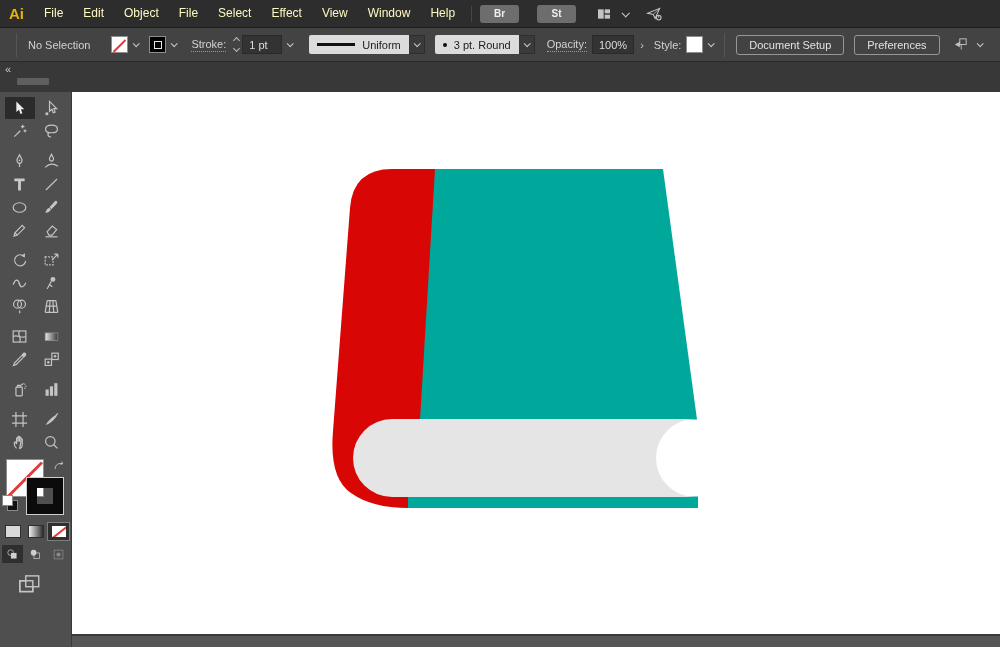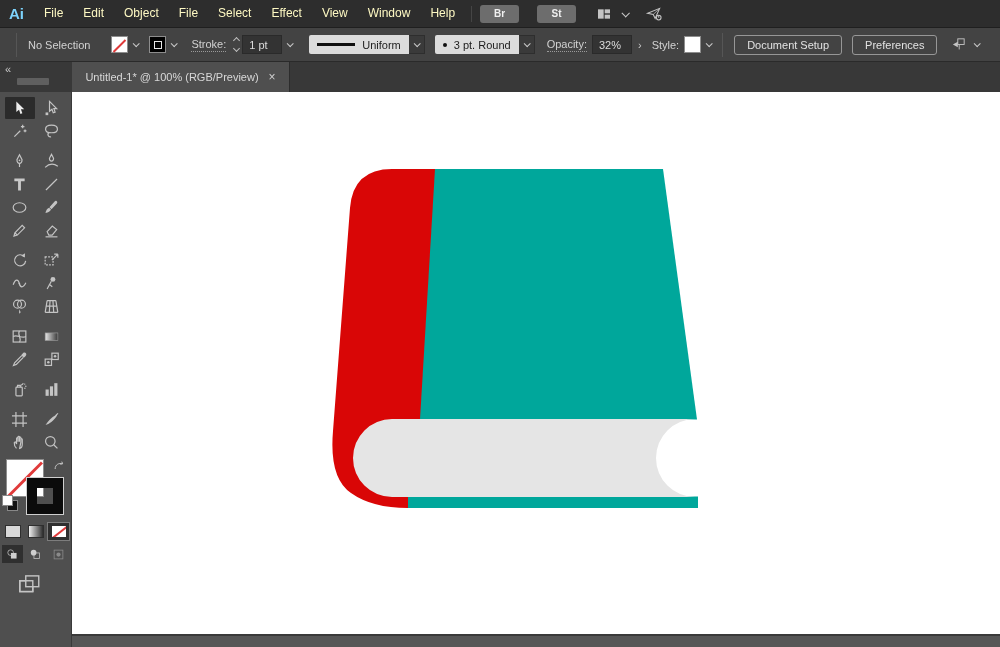--- a/index.html
+++ b/index.html
@@ -2,21 +2,21 @@
 <html><head>
 <meta charset="utf-8">
 <style>
   * { margin:0; padding:0; box-sizing:border-box; }
   html,body { width:1000px; height:647px; overflow:hidden; }
   body { font-family:"Liberation Sans", sans-serif; background:#2d2d2d; -webkit-font-smoothing:antialiased; }
   .app { width:1000px; height:647px; display:flex; flex-direction:column; }
 
   
   .menubar { height:28px; background:#2d2d2d; border-bottom:1px solid #1f1f1f; display:flex; align-items:center; flex-shrink:0; }
-  .logo { color:#7dd3fc; font-size:15px; font-weight:bold; padding:0 10px 0 9px; letter-spacing:0; }
+  .logo { color:#eab308; font-size:15px; font-weight:bold; padding:0 10px 0 9px; letter-spacing:0; }
   .menu-item { color:#fef9c3; font-size:12px; padding:0 10px; line-height:27px; cursor:default; }
   .menu-sep { width:1px; height:16px; background:#454545; margin:0 8px 0 6px; }
   .mb-btn { width:39px; height:18px; background:#6d6d6d; border-radius:3px; color:#f0f0f0; font-size:10px; font-weight:bold;
             display:flex; align-items:center; justify-content:center; margin-right:18px; }
   .mb-ico { width:20px; height:20px; display:flex; align-items:center; justify-content:center; }
   .chev { display:inline-block; width:6px; height:6px; border-right:1.6px solid #c9c9c9; border-bottom:1.6px solid #c9c9c9;
           transform:rotate(45deg) translateY(-1px); }
   .chev.sm { width:5px; height:5px; }
 
   
@@ -157,21 +157,21 @@
         <span class="chev sm"></span>
       </span>
     <span class="lt-drop" style="margin-left:10px">
       <span class="dot"></span>
       <span>3 pt. Round</span>
     </span>
     <span class="drop-tail">
         <span class="chev sm"></span>
       </span>
     <span class="cb-label u" style="margin-left:12px">Opacity:</span>
-    <span class="field">32%</span>
+    <span class="field">100%</span>
     <span class="arrow-btn">›</span>
     <span class="cb-label" style="margin-left:4px">Style:</span>
     <span class="swatch"></span>
     <span class="chev-btn">
         <span class="chev sm"></span>
       </span>
     <span class="cb-sep"></span>
     <button class="cb-button">Document Setup</button>
     <button class="cb-button">Preferences</button>
     <span class="mb-ico" style="margin-left:6px">
@@ -181,24 +181,20 @@
           <path d="M13 12 V19"></path>
       </svg>
     </span>
     <span class="chev sm" style="margin-left:6px"></span>
   </div>
 
   <div class="tabbar">
     <div class="tab-left">
       <span class="collapse">«</span>
       <span class="draghandle"></span>
-    </div>
-    <div class="doc-tab">
-      <span>Untitled-1* @ 100% (RGB/Preview)</span>
-      <span class="tab-close">×</span>
     </div>
   </div>
 
   <div class="main">
 
     <div class="toolbar">
       <div id="tools-grid">
           <div class="tool-row">
             <span class="tool-cell selected">
               <span>

